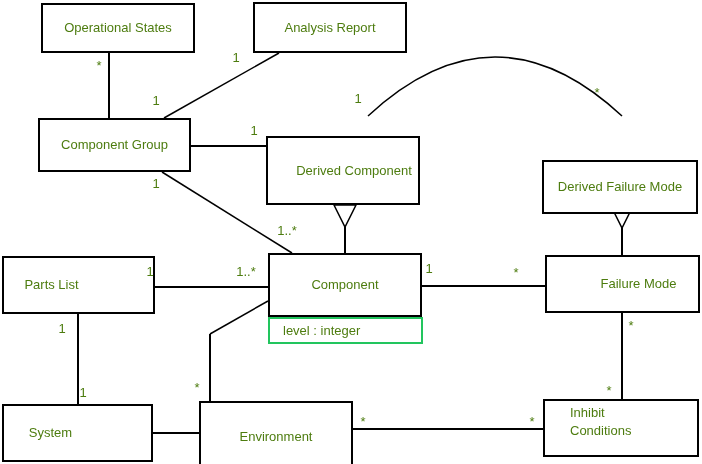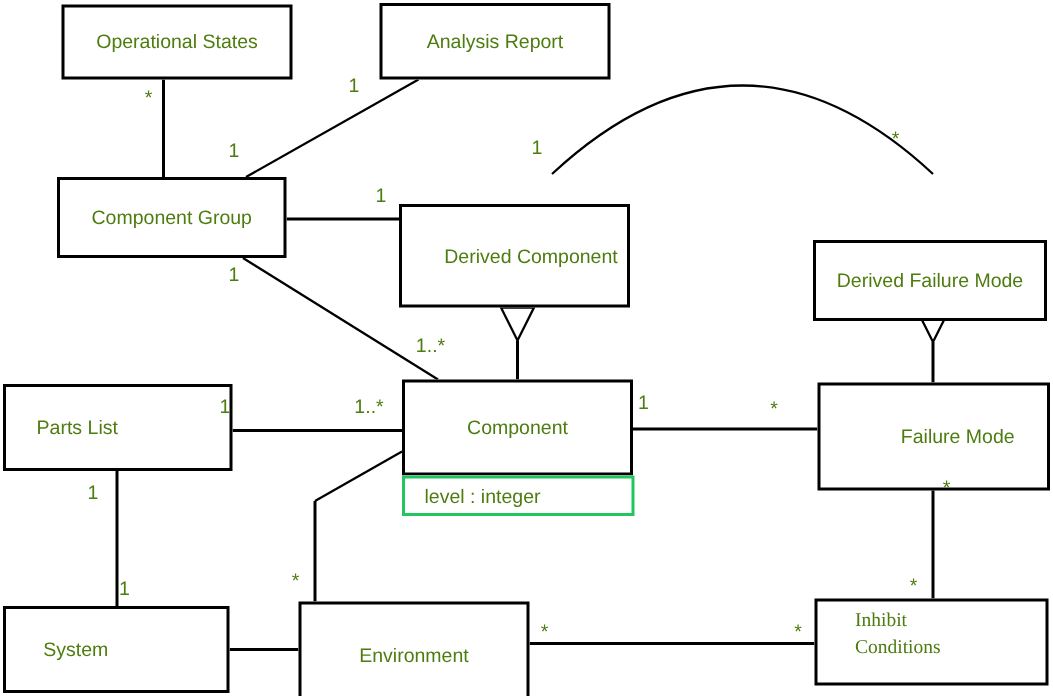--- a/index.html
+++ b/index.html
@@ -61,27 +61,27 @@
 
   <div class="uml-class" style="left:266px;top:136px;width:154px;height:69px;padding-left:22px;">Derived Component</div>
 
   <div class="uml-class" style="left:542px;top:115px;width:156px;height:54px;margin-top:45px;">Derived Failure Mode</div>
 
   <div class="uml-class shift-left" style="left:2px;top:256px;width:153px;height:58px;">Parts List</div>
 
   <div class="uml-class" style="left:268px;top:253px;width:154px;height:64px;text-align:center;">Component</div>
   <div class="attr-box" style="left:268px;top:317px;width:155px;height:27px;">level : integer</div>
 
-  <div class="uml-class" style="left:545px;top:255px;width:155px;height:72px;padding-left:32px;">Failure Mode</div>
+  <div class="uml-class" style="left:545px;top:255px;width:155px;height:58px;padding-left:32px;">Failure Mode</div>
 
   <div class="uml-class shift-left" style="left:2px;top:404px;width:151px;height:58px;text-align:right;">System</div>
 
   <div class="uml-class" style="left:199px;top:401px;width:154px;height:71px;">Environment</div>
 
-  <div class="uml-class align-left" style="left:543px;top:399px;width:156px;height:58px;font-family:Liberation Serif, serif;">Inhibit
+  <div class="uml-class align-left" style="left:543px;top:399px;width:156px;height:58px;">Inhibit
 Conditions</div>
 
   <div class="mult" style="left:99px;top:65px;">*</div>
   <div class="mult" style="left:156px;top:100px;">1</div>
   <div class="mult" style="left:236px;top:57px;">1</div>
   <div class="mult" style="left:254px;top:130px;">1</div>
   <div class="mult" style="left:156px;top:183px;">1</div>
   <div class="mult" style="left:287px;top:230px;">1..*</div>
   <div class="mult" style="left:150px;top:271px;">1</div>
   <div class="mult" style="left:246px;top:271px;">1..*</div>

